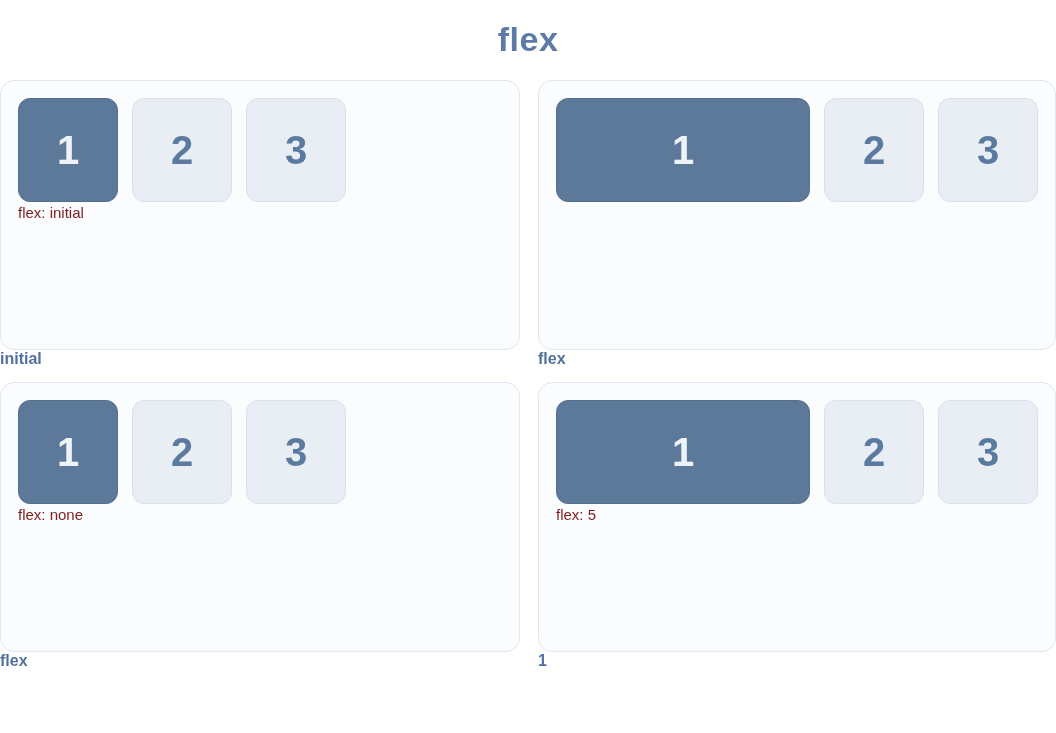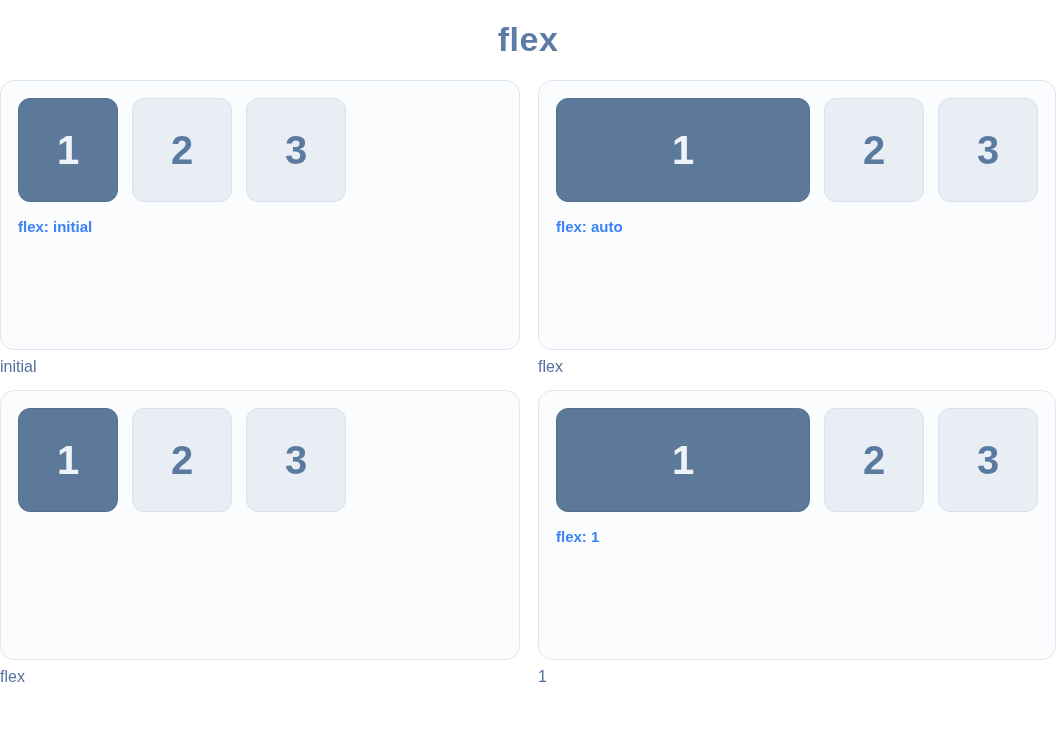--- a/index.html
+++ b/index.html
@@ -66,30 +66,29 @@
   }
   .flex-item.rest {
     background: #e9edf4;
     border: 1px solid #dae1ec;
     color: #5b7aa0;
   }
   .flex-item.grow {
     flex: 1 1 auto;
   }
   .flex-label {
-    margin-top: 16px;
+    margin-top: 2px;
     font-size: 15px;
-    font-weight: 700;
-    color: #3b82f6;
+    font-weight: 400;
+    color: #7f1d1d;
   }
   .caption {
-    margin-top: 8px;
     font-size: 16px;
     line-height: 18px;
-    font-weight: 400;
+    font-weight: 700;
     color: #52719e;
   }
 </style>
 </head>
 <body>
 
 <div class="canvas">
 
   <h1 class="page-title">flex</h1>
 
@@ -107,42 +106,42 @@
       <div class="caption">initial</div>
     </div>
 
     <div class="cell">
       <div class="panel">
         <div class="items-row">
           <div class="flex-item first grow">1</div>
           <div class="flex-item rest">2</div>
           <div class="flex-item rest">3</div>
         </div>
-        <div class="flex-label">flex: auto</div>
       </div>
       <div class="caption">flex</div>
     </div>
 
     <div class="cell">
       <div class="panel">
         <div class="items-row">
           <div class="flex-item first">1</div>
           <div class="flex-item rest">2</div>
           <div class="flex-item rest">3</div>
         </div>
+        <div class="flex-label">flex: none</div>
       </div>
       <div class="caption">flex</div>
     </div>
 
     <div class="cell">
       <div class="panel">
         <div class="items-row">
           <div class="flex-item first grow">1</div>
           <div class="flex-item rest">2</div>
           <div class="flex-item rest">3</div>
         </div>
-        <div class="flex-label">flex: 1</div>
+        <div class="flex-label">flex: 5</div>
       </div>
       <div class="caption">1</div>
     </div>
 
   </div>
 </div>
 
 </body></html>

